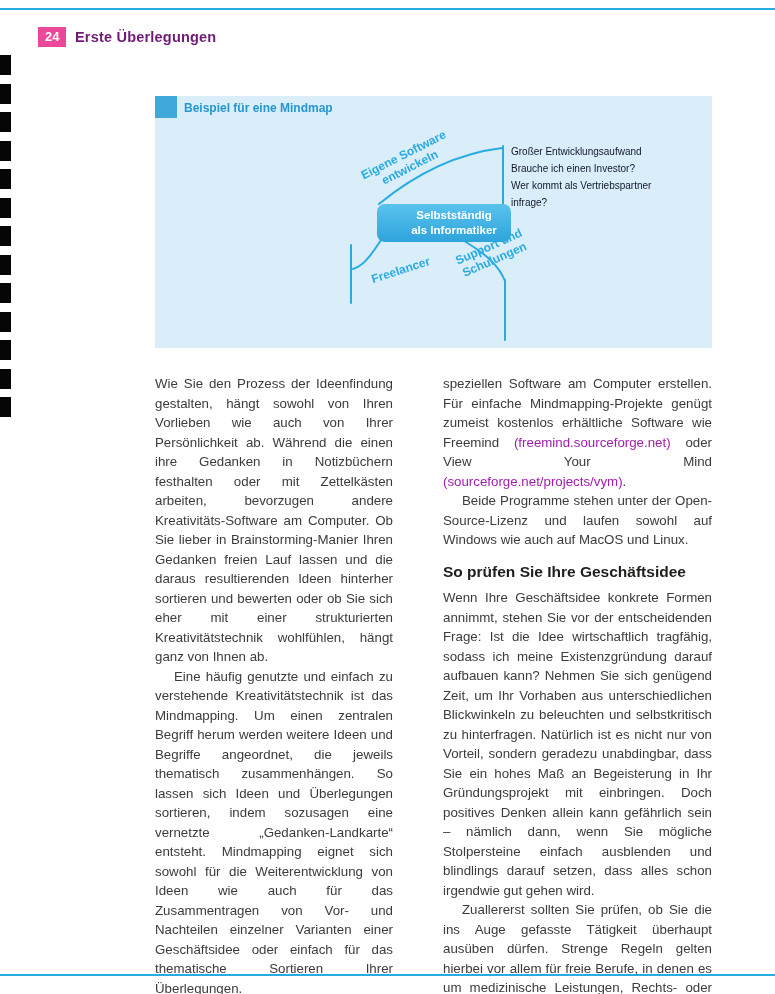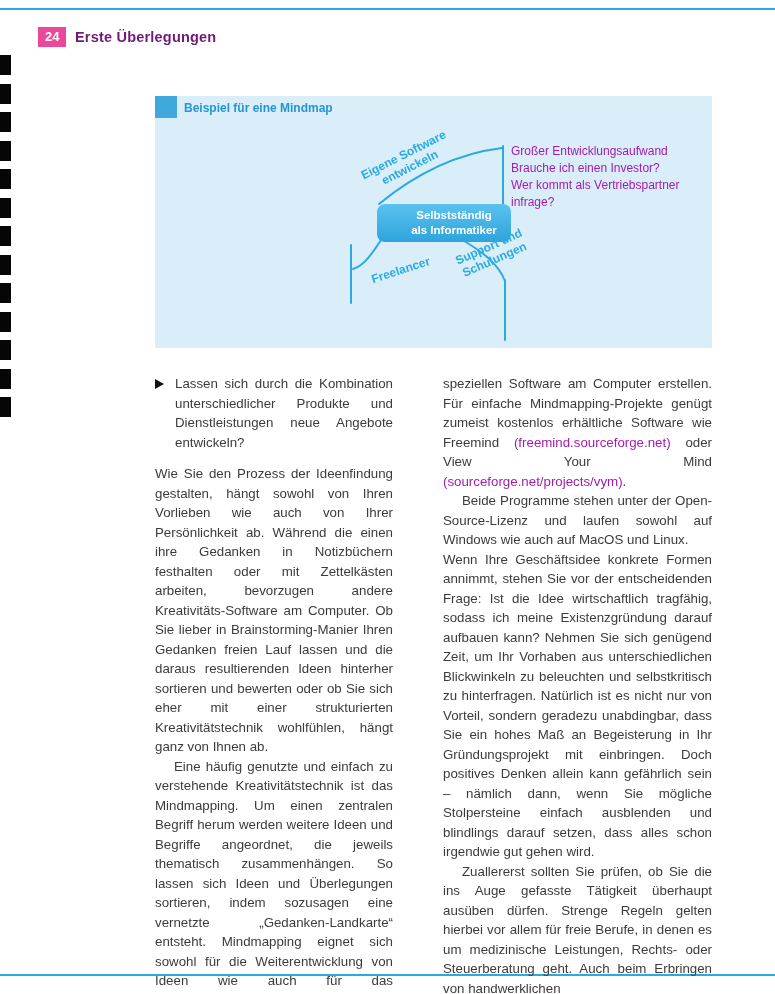--- a/index.html
+++ b/index.html
@@ -57,21 +57,21 @@
     position: absolute;
     color: #29abe2; font-weight: bold; font-size: 12px; line-height: 1.15;
     text-align: center; white-space: pre-line;
   }
   .lbl-software  { left: 196px; top: 30px;  width: 112px; transform: rotate(-27deg); }
   .lbl-freelancer{ left: 210px; top: 146px; width: 72px;  transform: rotate(-18deg); }
   .lbl-support   { left: 294px; top: 122px; width: 86px;  transform: rotate(-24deg); }
 
   .mm-notes {
     position: absolute;
-    font-size: 12px; line-height: 17px; color: #a21caf;
+    font-size: 10px; line-height: 17px; color: #0f172a;
     white-space: pre-line;
   }
   .notes-software  { left: 356px; top: 25px; }
   .notes-freelancer{ left: 8px;   top: 123px; width: 182px; text-align: right; }
   .notes-support   { left: 357px; top: 154px; }
 
   
   .col { position: absolute; top: 374px; font-size: 13.3px; line-height: 19.5px; text-align: justify; }
   .col-left  { left: 155px; width: 238px; }
   .col-right { left: 443px; width: 269px; }
@@ -145,29 +145,26 @@
 Schulungen</div>
 
       <div class="mm-notes notes-software">Großer Entwicklungsaufwand
 Brauche ich einen Investor?
 Wer kommt als Vertriebspartner
 infrage?</div>
     </div>
   </section>
 
   <section class="col col-left">
-    <div class="bullet-row">
-      <span class="tri"></span>
-      <span class="bullet-text">Lassen sich durch die Kombination unterschiedlicher Produkte und Dienstleistungen neue Angebote entwickeln?</span>
-    </div>
     <p>Wie Sie den Prozess der Ideenfindung gestalten, hängt sowohl von Ihren Vorlieben wie auch von Ihrer Persönlichkeit ab. Während die einen ihre Gedanken in Notizbüchern festhalten oder mit Zettelkästen arbeiten, bevorzugen andere Kreativitäts-Software am Computer. Ob Sie lieber in Brainstorming-Manier Ihren Gedanken freien Lauf lassen und die daraus resultierenden Ideen hinterher sortieren und bewerten oder ob Sie sich eher mit einer strukturierten Kreativitätstechnik wohlfühlen, hängt ganz von Ihnen ab.</p>
     <p class="indent">Eine häufig genutzte und einfach zu verstehende Kreativitätstechnik ist das Mindmapping. Um einen zentralen Begriff herum werden weitere Ideen und Begriffe angeordnet, die jeweils thematisch zusammenhängen. So lassen sich Ideen und Überlegungen sortieren, indem sozusagen eine vernetzte „Gedanken-Landkarte“ entsteht. Mindmapping eignet sich sowohl für die Weiterentwicklung von Ideen wie auch für das Zusammentragen von Vor- und Nachteilen einzelner Varianten einer Geschäftsidee oder einfach für das thematische Sortieren Ihrer Überlegungen.</p>
 
   </section>
 
   <section class="col col-right">
     <p><span>speziellen Software am Computer erstellen. Für einfache Mindmapping-Projekte genügt zumeist kostenlos erhältliche Software wie Freemind </span><span class="doclink">(freemind.sourceforge.net)</span><span> oder View Your Mind </span><span class="doclink">(sourceforge.net/projects/vym)</span><span>.</span></p>
     <p class="indent">Beide Programme stehen unter der Open-Source-Lizenz und laufen sowohl auf Windows wie auch auf MacOS und Linux.</p>
+    <h2 class="section-heading">So prüfen Sie Ihre Geschäftsidee</h2>
     <p>Wenn Ihre Geschäftsidee konkrete Formen annimmt, stehen Sie vor der entscheidenden Frage: Ist die Idee wirtschaftlich tragfähig, sodass ich meine Existenzgründung darauf aufbauen kann? Nehmen Sie sich genügend Zeit, um Ihr Vorhaben aus unterschiedlichen Blickwinkeln zu beleuchten und selbstkritisch zu hinterfragen. Natürlich ist es nicht nur von Vorteil, sondern geradezu unabdingbar, dass Sie ein hohes Maß an Begeisterung in Ihr Gründungsprojekt mit einbringen. Doch positives Denken allein kann gefährlich sein – nämlich dann, wenn Sie mögliche Stolpersteine einfach ausblenden und blindlings darauf setzen, dass alles schon irgendwie gut gehen wird.</p>
     <p class="indent">Zuallererst sollten Sie prüfen, ob Sie die ins Auge gefasste Tätigkeit überhaupt ausüben dürfen. Strenge Regeln gelten hierbei vor allem für freie Berufe, in denen es um medizinische Leistungen, Rechts- oder Steuerberatung geht. Auch beim Erbringen von handwerklichen</p>
   </section>
 
 </div>
 
 </body></html>

